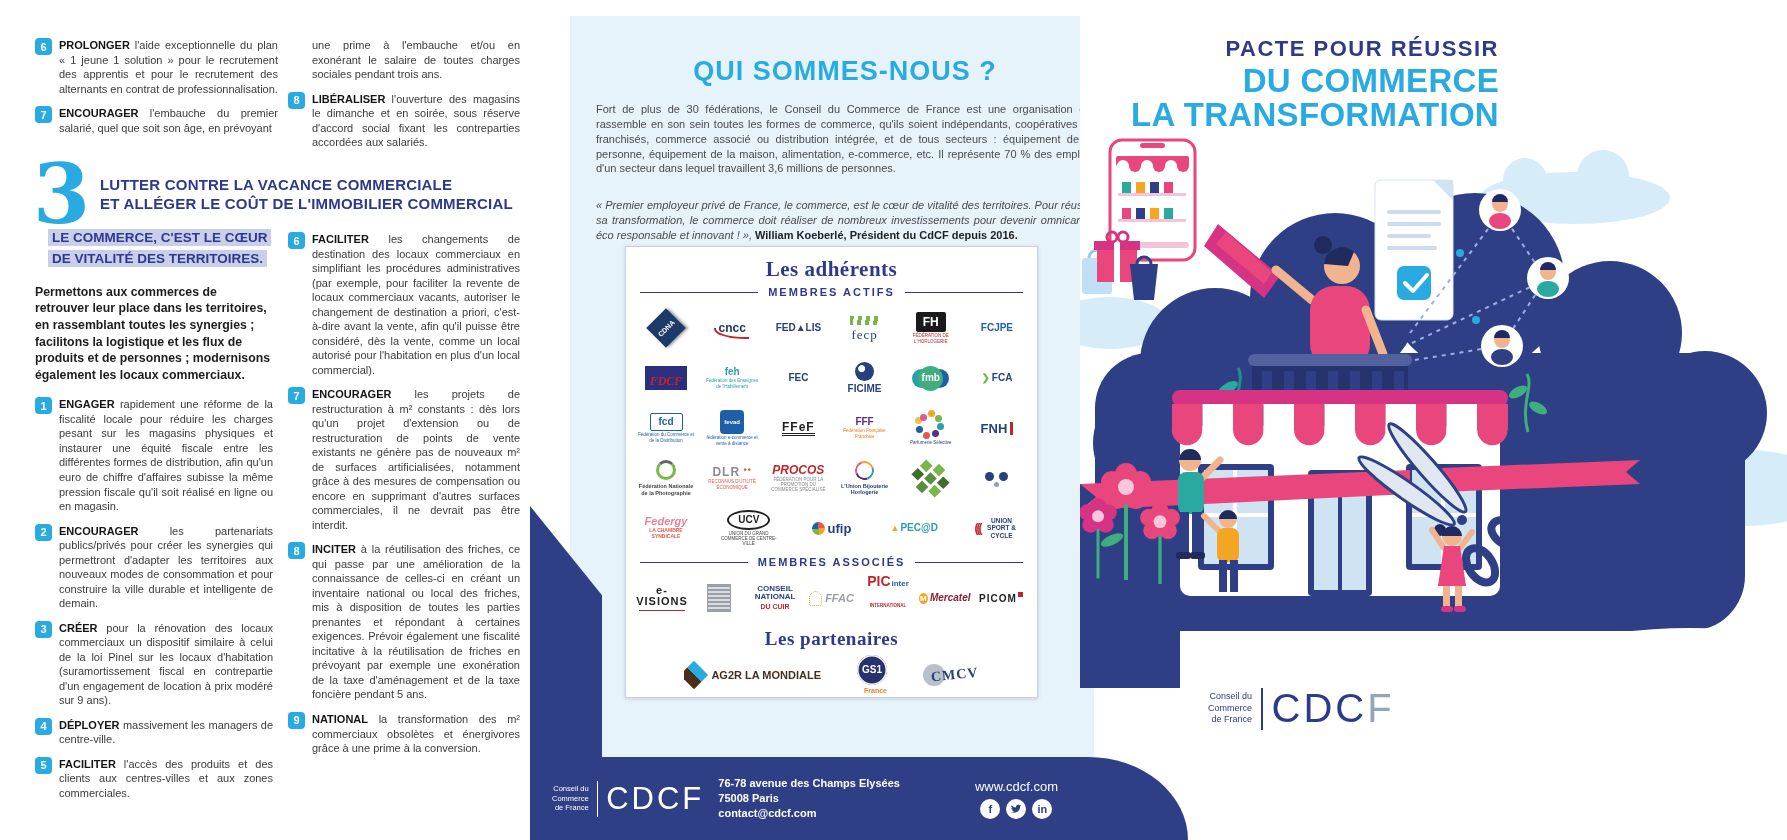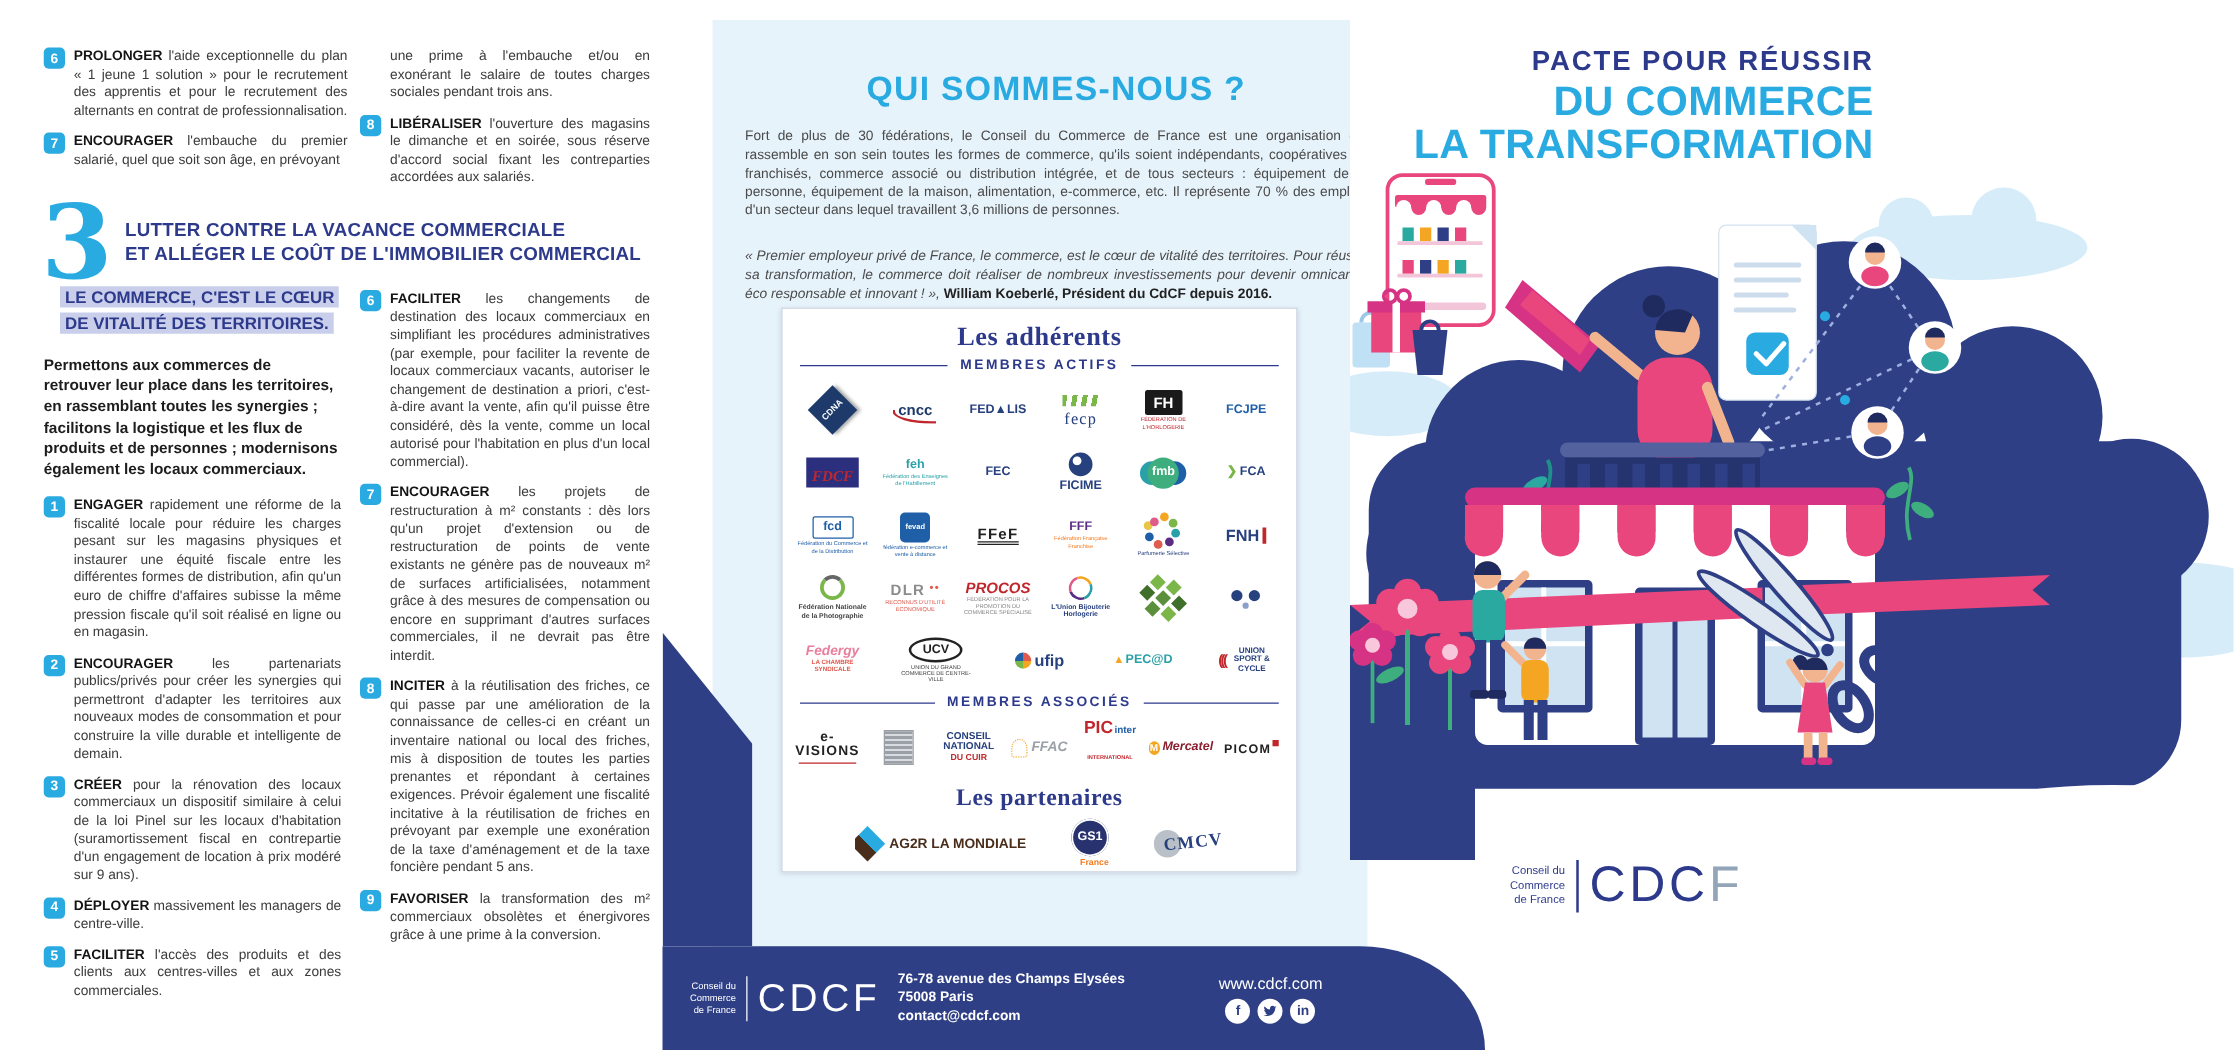--- a/index.html
+++ b/index.html
@@ -227,21 +227,21 @@
         <div class="item">
           <span class="badge">7</span>
           <p class="itxt"><b>ENCOURAGER</b> les projets de restructuration à m² constants : dès lors qu'un projet d'extension ou de restructuration de points de vente existants ne génère pas de nouveaux m² de surfaces artificialisées, notamment grâce à des mesures de compensation ou encore en supprimant d'autres surfaces commerciales, il ne devrait pas être interdit.</p>
         </div>
         <div class="item">
           <span class="badge">8</span>
           <p class="itxt"><b>INCITER</b> à la réutilisation des friches, ce qui passe par une amélioration de la connaissance de celles-ci en créant un inventaire national ou local des friches, mis à disposition de toutes les parties prenantes et répondant à certaines exigences. Prévoir également une fiscalité incitative à la réutilisation de friches en prévoyant par exemple une exonération de la taxe d'aménagement et de la taxe foncière pendant 5 ans.</p>
         </div>
         <div class="item">
           <span class="badge">9</span>
-          <p class="itxt"><b>FAVORISER</b> la transformation des m² commerciaux obsolètes et énergivores grâce à une prime à la conversion.</p>
+          <p class="itxt"><b>NATIONAL</b> la transformation des m² commerciaux obsolètes et énergivores grâce à une prime à la conversion.</p>
         </div>
       </div>
   </div>
 </div>
 
 <div id="mid" class="abs">
   <h1 id="mid-h1" class="abs">QUI SOMMES-NOUS ?</h1>
   <p id="mid-p1" class="abs">Fort de plus de 30 fédérations, le Conseil du Commerce de France est une organisation qui rassemble en son sein toutes les formes de commerce, qu'ils soient indépendants, coopératives ou franchisés, commerce associé ou distribution intégrée, et de tous secteurs : équipement de la personne, équipement de la maison, alimentation, e-commerce, etc. Il représente 70 % des emplois d'un secteur dans lequel travaillent 3,6 millions de personnes.</p>
   <p id="mid-quote" class="abs">
     <span class="q">« Premier employeur privé de France, le commerce, est le cœur de vitalité des territoires. Pour réussir sa transformation, le commerce doit réaliser de nombreux investissements pour devenir omnicanal, éco responsable et innovant ! », </span><span class="qa">William Koeberlé, Président du CdCF depuis 2016.</span>

